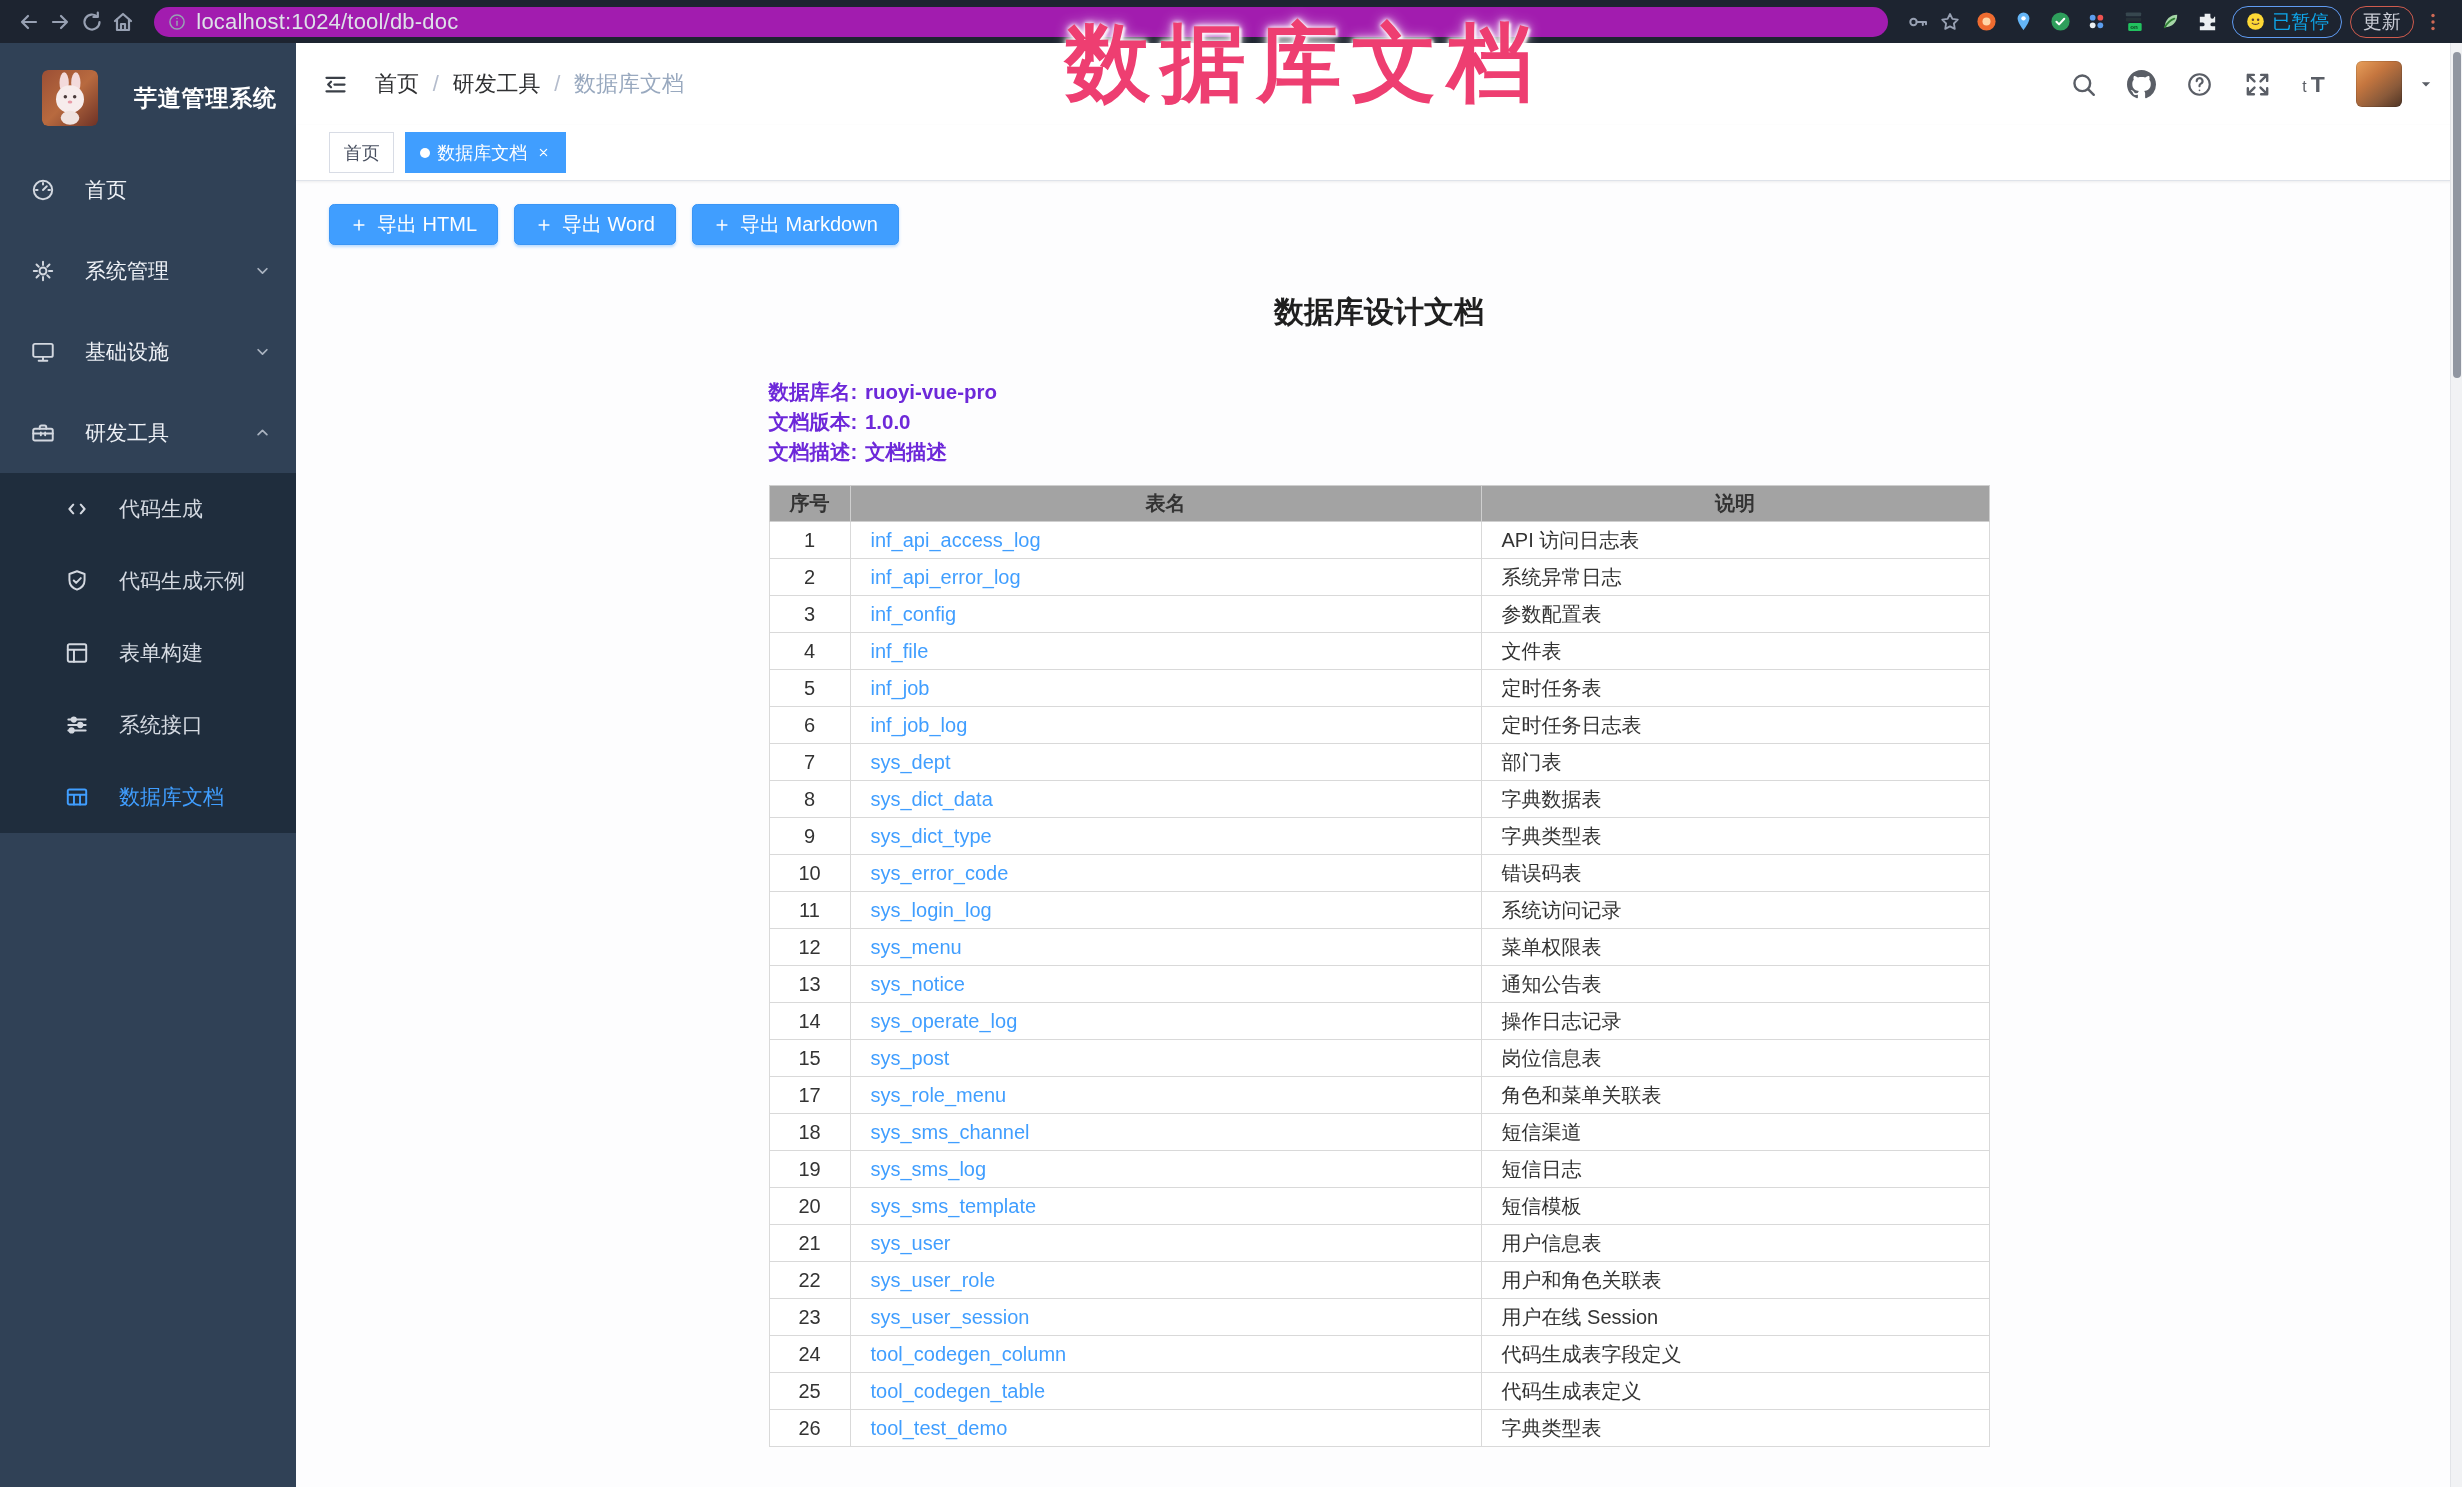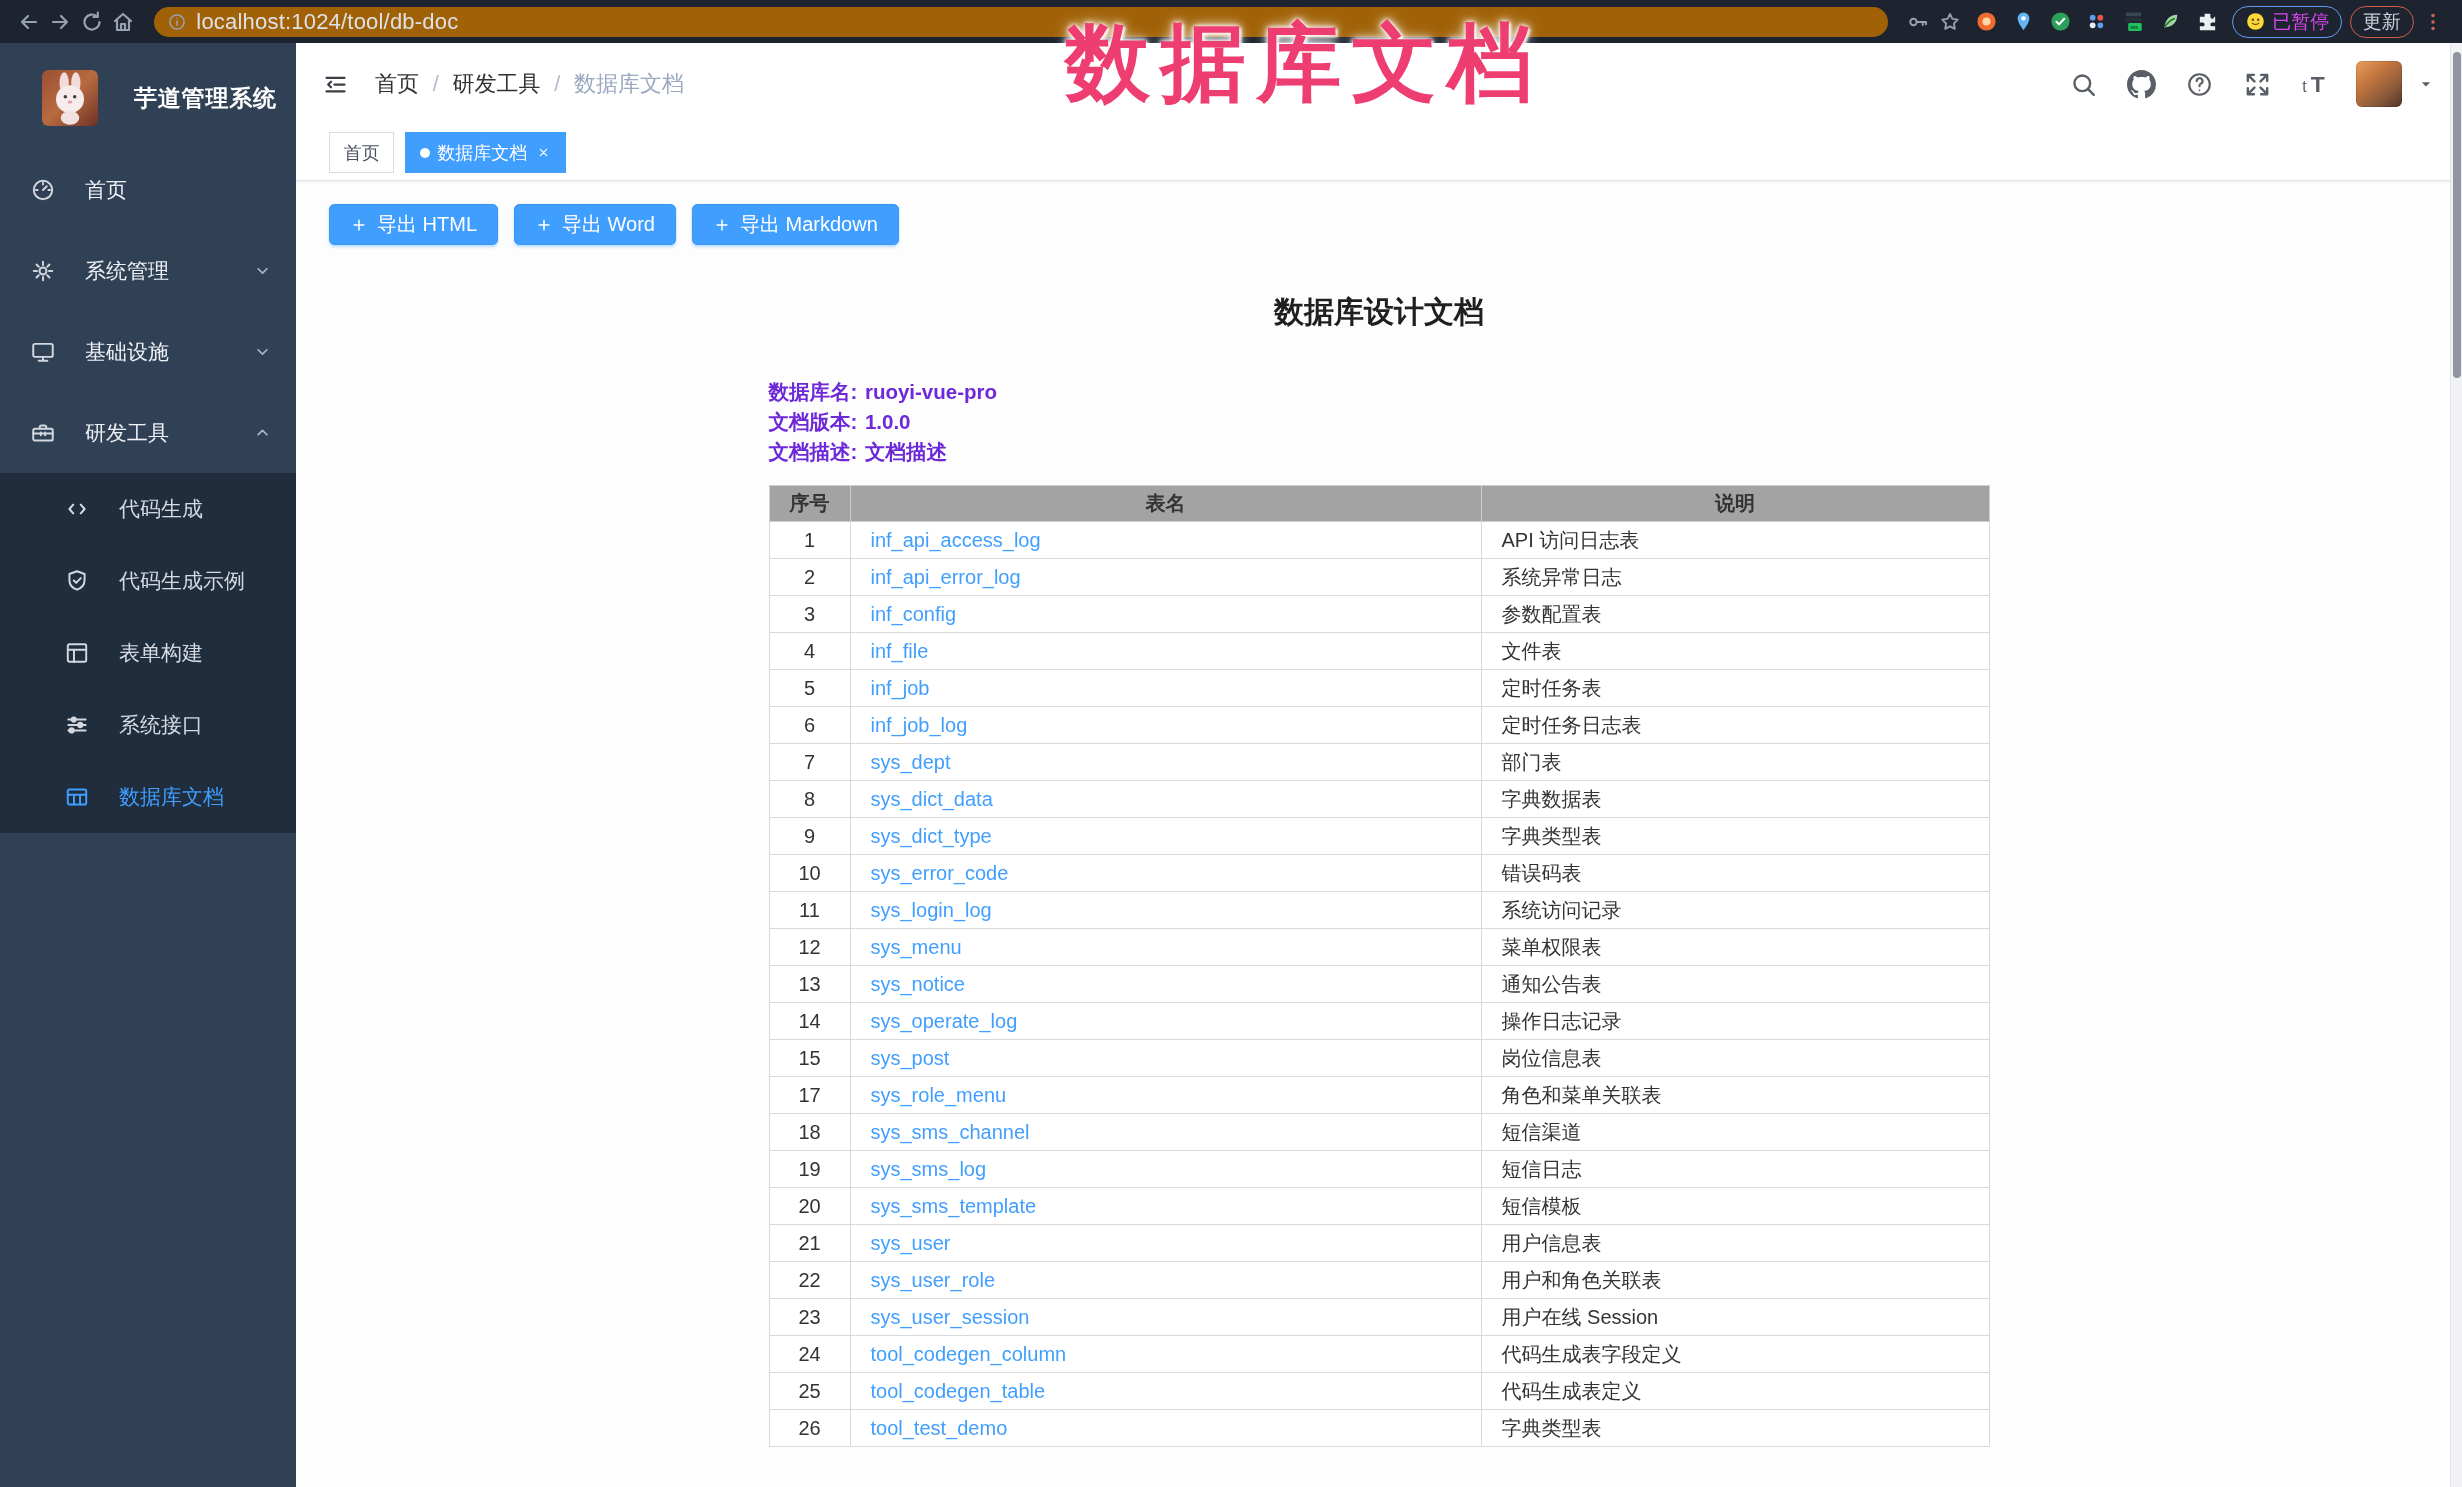--- a/index.html
+++ b/index.html
@@ -12,29 +12,29 @@
 
   
   .chrome-bar{
     position:absolute;top:0;left:0;width:2462px;height:43px;
     background:#1d2430;display:flex;align-items:center;gap:7.6px;
     padding:0 16.7px;box-sizing:border-box;z-index:40;
   }
   .cicon{width:24px;height:24px;color:#98a1b3;display:inline-block;flex:none;}
   .cicon.small{width:20px;height:20px;}
   .url-pill{
-    flex:1;height:30px;margin:0 10.6px;background:#a16207;border-radius:16px;
+    flex:1;height:30px;margin:0 10.6px;background:#a21caf;border-radius:16px;
     display:flex;align-items:center;gap:9px;padding:0 13.7px;min-width:0;
   }
   .url-text{color:#dde1e8;font-size:22px;white-space:nowrap;overflow:hidden;letter-spacing:0.2px;}
   .ext-row{display:flex;align-items:center;gap:13.7px;margin:0 6px;}
   .ext-icon{width:23px;height:23px;flex:none;}
   .chip{height:30px;border-radius:16.7px;display:flex;align-items:center;gap:6px;
     padding:0 12px;font-size:19px;flex:none;}
-  .chip-blue{border:1.5px solid #5f9bf2;color:#d946ef;}
+  .chip-blue{border:1.5px solid #5f9bf2;color:#0ea5e9;}
   .chip-red{border:1.5px solid #cf5b4d;color:#c9ccd5;}
   .emoji-face{width:21px;height:21px;display:inline-block;}
   .kebab-red{color:#cf6a55;}
 
   
   .app{position:absolute;top:43px;left:0;width:2462px;height:1444px;display:flex;}
   .sidebar{width:296px;flex:none;background:#304156;display:flex;flex-direction:column;overflow:hidden;}
   .logo-row{display:flex;align-items:center;gap:36px;padding:27px 0 23px 42px;}
   .logo{width:56px;height:56px;flex:none;border-radius:6px;overflow:hidden;}
   .logo svg{width:100%;height:100%;display:block;}

